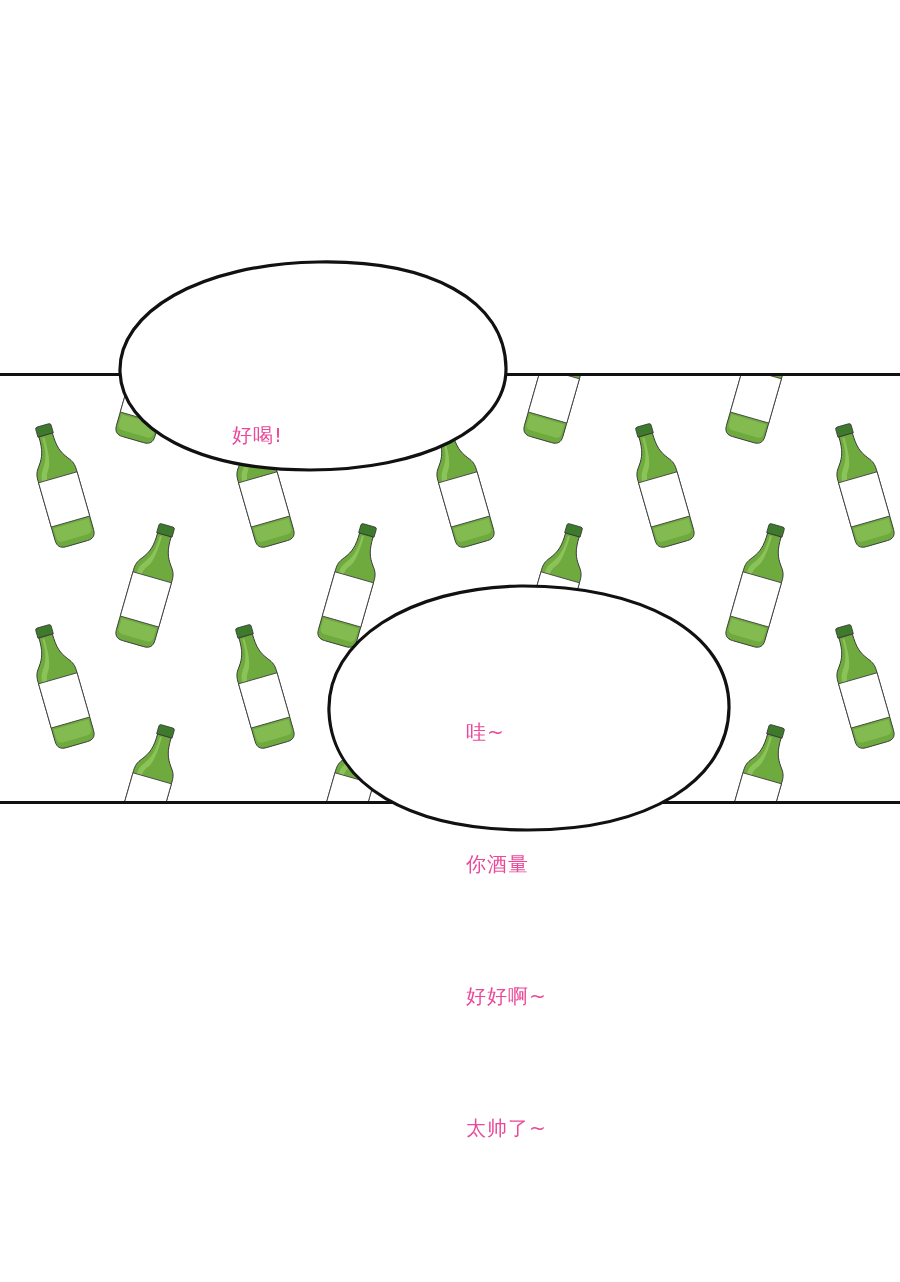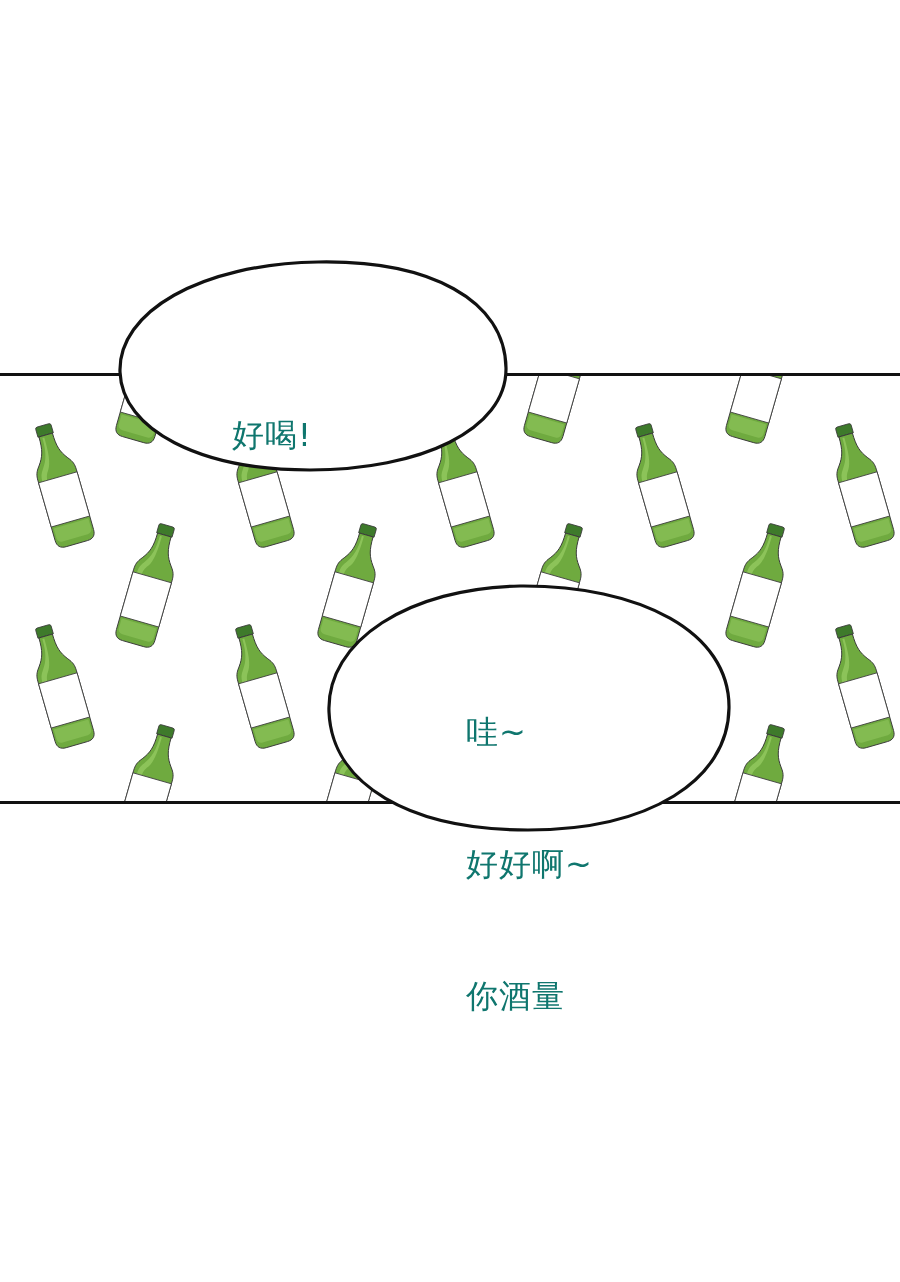--- a/index.html
+++ b/index.html
@@ -7,21 +7,21 @@
   .page { position: absolute; left: 0; top: 0; width: 900px; height: 1282px; background: #ffffff; }
   .panel {
     position: absolute; left: -4px; top: 373px; width: 908px; height: 431px;
     border-top: 3px solid #111; border-bottom: 3px solid #111;
     box-sizing: border-box; overflow: hidden; background: #fff;
   }
   .bottle { position: absolute; width: 52px; height: 128px; }
   .bottle svg { width: 100%; height: 100%; display: block; overflow: visible; }
   .bubble-svg { position: absolute; left: 0; top: 0; width: 900px; height: 1282px; pointer-events: none; }
   .bubble-text {
-    position: absolute; color: #0f766e; font-size: 32px; line-height: 42px; white-space: pre;
+    position: absolute; color: #ec4899; font-size: 20px; line-height: 42px; white-space: pre;
     letter-spacing: 1px;
   }
   .bubble-text .line { display: block; }
 </style>
 </head>
 <body>
 
 <div class="page">
 
   <div class="panel" id="panel">
@@ -232,16 +232,17 @@
 
     <path d="M 329 712 C 326 640, 410 588, 520 586 C 640 585, 730 632, 729 708 C 728 780, 650 830, 528 830 C 410 830, 332 785, 329 712 Z" fill="#ffffff" stroke="#111" stroke-width="3.2"></path>
   </svg>
 
   <div class="bubble-text" style="left:232px; top:330px;">
     <span class="line">好喝!</span>
   </div>
 
   <div class="bubble-text" style="left:466px; top:622px; line-height:44px;">
     <span class="line">哇~</span>
+    <span class="line">你酒量</span>
     <span class="line">好好啊~</span>
-    <span class="line">你酒量</span>
+    <span class="line">太帅了~</span>
   </div>
 </div>
 
 </body></html>

